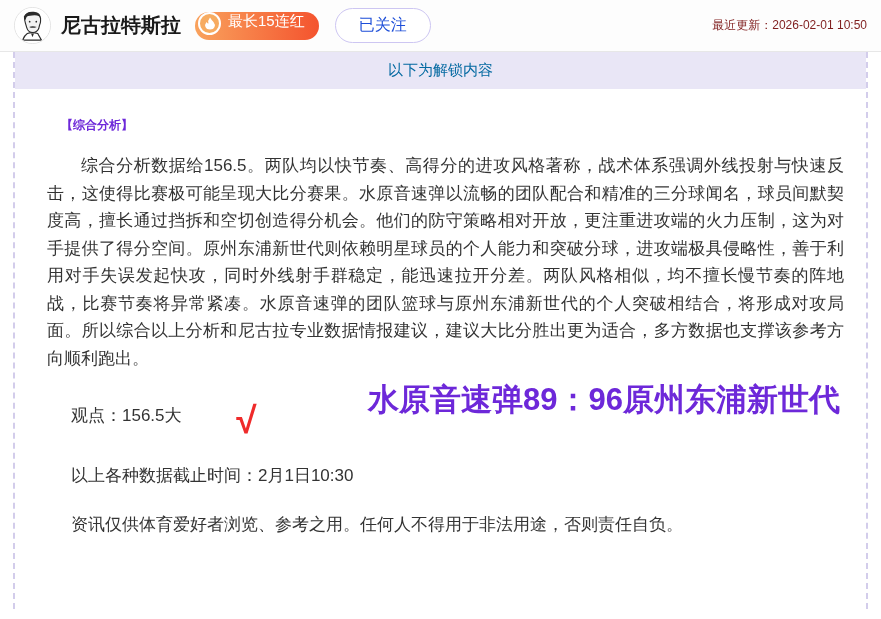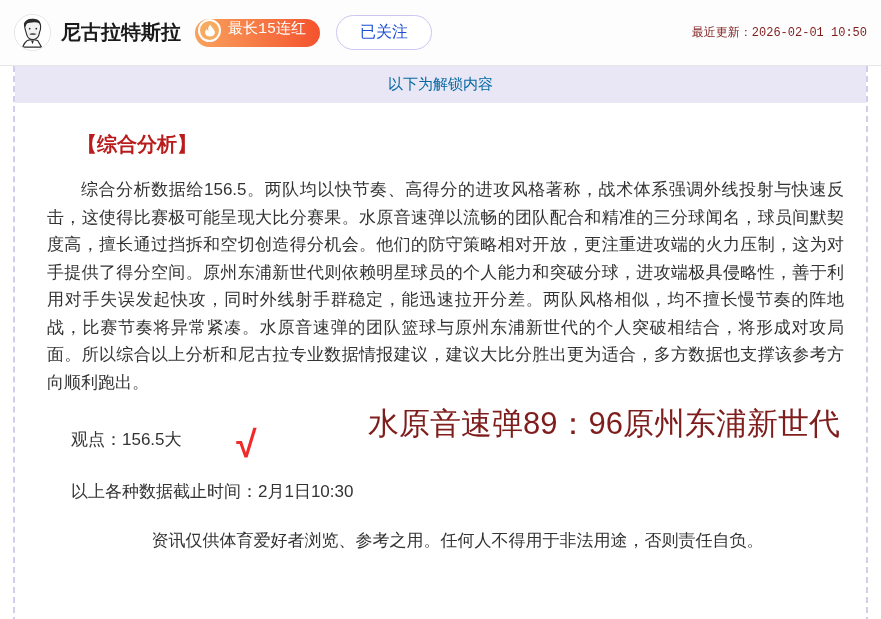--- a/index.html
+++ b/index.html
@@ -1,21 +1,21 @@
 <!DOCTYPE html>
 <html><head>
 <meta charset="utf-8">
 <style>
   * { margin:0; padding:0; box-sizing:border-box; }
   html,body { width:881px; height:619px; overflow:hidden; background:#fff;
     font-family:"Liberation Sans","DejaVu Sans",sans-serif; color:#333; }
 
   
-  .header { height:66px; display:flex; align-items:center; padding:0 14px;
-    background:#fdfdfd; border-bottom:1px solid #e7e7e7;font-family:Liberation Mono, monospace; }
+  .header { height:52px; display:flex; align-items:center; padding:0 14px;
+    background:#fdfdfd; border-bottom:1px solid #e7e7e7; }
   .avatar { width:37px; height:37px; border-radius:50%; background:#fff;
     border:1px solid #e3e3e3; overflow:hidden; flex:0 0 auto; cursor:pointer; }
   .avatar svg { width:100%; height:100%; display:block; }
   .author-name { margin-left:10px; font-size:20px; font-weight:bold; color:#1a1a1a; }
   .streak-badge { margin-left:14px; display:flex; height:28px;
     padding:0 14px 0 3px; border-radius:14px; color:#fff; font-size:15px;
     background:linear-gradient(90deg,#f9a25d 0%,#f4532e 100%); }
   .flame-circle { width:23px; height:23px; border-radius:50%; margin-right:7px;
     background:#f7ab60; border:2px solid #ffffff; display:flex; align-items:center;
     justify-content:center; }
@@ -27,31 +27,31 @@
   .updated { font-size:12px; color:#7f1d1d; }
 
   
   .card { margin:0 13px; height:557px;
     border-left:2px dashed #d3cdeb; border-right:2px dashed #d3cdeb; }
   .unlock-banner { background:#e9e6f6; color:#0369a1; text-align:center;
     font-size:15px; padding:9px 0; }
 
   .article { padding:28px 22px 0 22px; font-size:17px; color:#333; }
   .indent { text-indent:2em; }
-  .section-title { font-size:20px; font-weight:bold; color:#b91c1c; }
+  .section-title { font-size:12px; font-weight:bold; color:#6d28d9; }
   .analysis { margin-top:18px; line-height:1.62; text-align:justify;margin-left:10px; }
 
   .viewpoint-row { margin-top:32px; position:relative; white-space:nowrap; }
   .check-mark { display:inline-block; color:#ef2b2b; font-size:37px; font-weight:bold;
     line-height:0; position:relative; top:12px; margin-left:16px; }
-  .score-overlay { position:absolute; right:4px; top:-25px; color:#7f1d1d;
-    font-weight:normal; font-size:31px; letter-spacing:0; white-space:nowrap; }
+  .score-overlay { position:absolute; right:4px; top:-25px; color:#6d28d9;
+    font-weight:bold; font-size:31px; letter-spacing:0; white-space:nowrap; }
 
-  .meta-line { margin-top:29px; }
-  .meta-line.last { margin-top:26px;text-align:center; }
+  .meta-line { margin-top:37px; }
+  .meta-line.last { margin-top:26px; }
 </style>
 </head>
 <body>
 
 <div class="header">
   <div class="avatar">
     <svg viewBox="0 0 37 37" xmlns="http://www.w3.org/2000/svg">
       <rect width="37" height="37" fill="#ffffff"></rect>
       <path d="M10 9 Q13 4 19 5 Q26 5 27 11 L27 14 Q27 16 26 18 L25 22 Q23 26 19 26 Q14 26 12.5 21 L11 16 Q10 13 10 9 Z" fill="#f2f2f2" stroke="#2b2b2b" stroke-width="1.2"></path>
       <path d="M10 10 Q12 3 20 4 Q28 5 27 12 L26 9 Q22 7 18 8 Q13 8 12 10 L11 13 Z" fill="#2b2b2b"></path>

